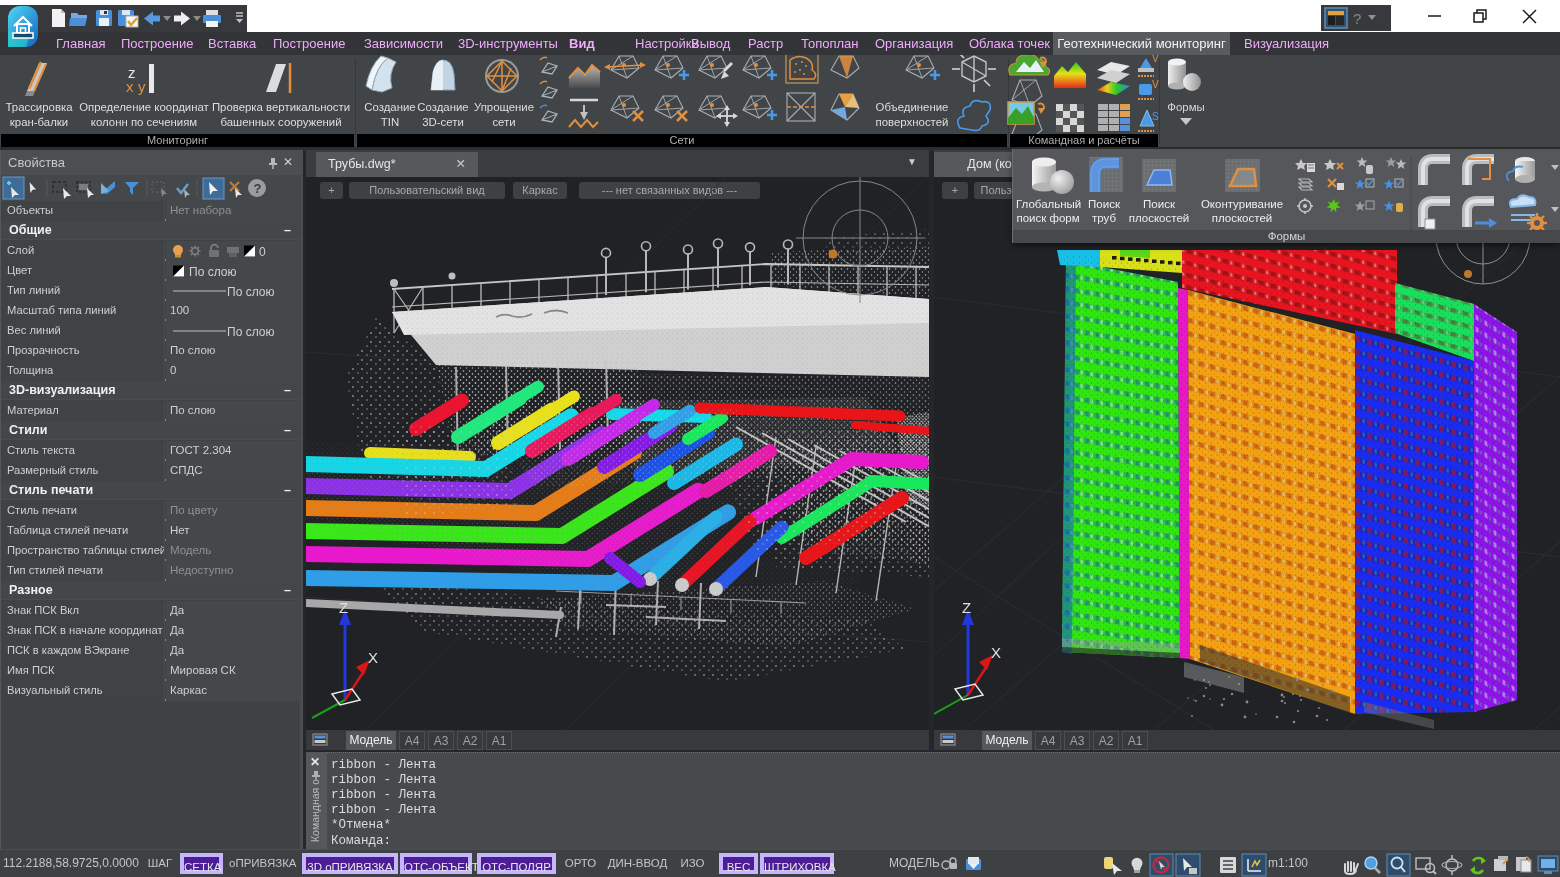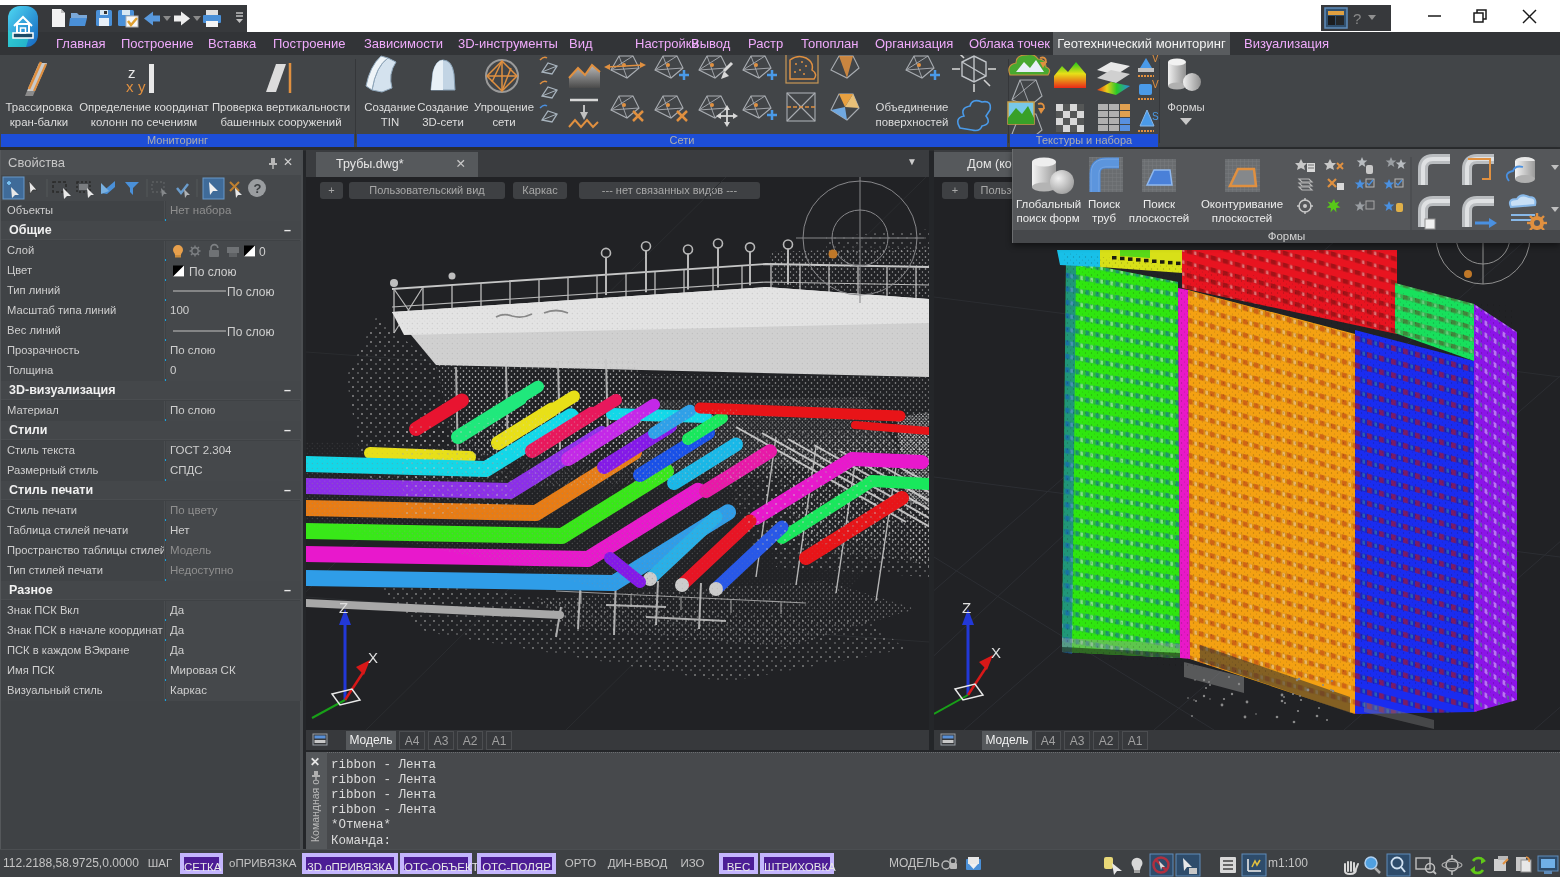--- a/index.html
+++ b/index.html
@@ -16,21 +16,21 @@
 
   
   #tabrow { left:0; top:32px; width:1560px; height:23px; background:#323437; }
   .rtab { position:absolute; top:0; height:23px; line-height:23px; color:#f0abfc; font-size:13px; }
   #tab-active { position:absolute; left:1053px; top:0; width:177px; height:23px; background:#595c5f; }
   #tab-active span { display:block; text-align:center; line-height:23px; color:#f2f2f2; font-size:13px; }
 
   
   #ribbon { left:0; top:55px; width:1560px; height:92px; background:#424548; }
   .rlabel { position:absolute; bottom:0; height:13px; line-height:13px; text-align:center;
-    color:#aeaeae; font-size:11px; background:#1d4ed8; z-index:3; }
+    color:#aeaeae; font-size:11px; background:#000000; z-index:3; }
   .rsep { position:absolute; top:4px; bottom:4px; width:1px; background:#35373a; }
   .big-lbl { position:absolute; text-align:center; color:#dedede; font-size:11.4px; line-height:15px; white-space:nowrap; }
 
   
   #props { left:0; top:150px; width:303px; height:699px; background:#3f4245; border-right:3px solid #4b4e51; border-left:1px solid #55585b; }
   #props-hdr { left:0; top:0px; width:300px; height:25px; background:#4c4f52; color:#c6c6c6; font-size:13px;
      line-height:25px; padding-left:7px; }
   #props-tools { left:0; top:25px; width:300px; height:26px; background:#45484b; }
   .prow { position:absolute; left:0; width:300px; height:20px; border-bottom:2px solid #0ea5e9; font-size:11.5px; white-space:nowrap; }
   .prow .lab { position:absolute; left:0; top:0; width:164px; height:20px; line-height:19px; padding-left:6px; font-size:11.2px; overflow:hidden;
@@ -135,39 +135,39 @@
 </g>
     </svg>
 
   <div class="abs" id="tabrow">
     <span class="rtab" style="left:56px;">Главная</span>
     <span class="rtab" style="left:121px;">Построение</span>
     <span class="rtab" style="left:208px;">Вставка</span>
     <span class="rtab" style="left:273px;">Построение</span>
     <span class="rtab" style="left:364px;">Зависимости</span>
     <span class="rtab" style="left:458px;">3D-инструменты</span>
-    <span class="rtab" style="left:569px;">Вид</span>
+    <span class="rtab" style="left:569px;font-weight:bold;">Вид</span>
     <span class="rtab" style="left:613px;margin-left:22px;">Настройки</span>
     <span class="rtab" style="left:691px;">Вывод</span>
     <span class="rtab" style="left:748px;">Растр</span>
     <span class="rtab" style="left:801px;">Топоплан</span>
     <span class="rtab" style="left:875px;">Организация</span>
     <span class="rtab" style="left:969px;">Облака точек</span>
     <div id="tab-active">
         <span>Геотехнический мониторинг</span>
       </div>
     <span class="rtab" style="left:1244px;">Визуализация</span>
   </div>
 
   <div class="abs" id="ribbon">
     <div class="rlabel" style="left:1px;width:353px;">Мониторинг</div>
     <div class="rsep" style="left:355px;"></div>
     <div class="rlabel" style="left:357px;width:650px;">Сети</div>
     <div class="rsep" style="left:1008px;"></div>
-    <div class="rlabel" style="left:1010px;width:148px;">Текстуры и набора</div>
+    <div class="rlabel" style="left:1010px;width:148px;">Командная и расчёты</div>
     <div class="rsep" style="left:1159px;"></div>
     <div class="big-lbl" style="left:0px;top:45px;width:78px;">Трассировка<br>кран-балки</div>
     <div class="big-lbl" style="left:78px;top:45px;width:132px;">Определение координат<br>колонн по сечениям</div>
     <div class="big-lbl" style="left:211px;top:45px;width:140px;">Проверка вертикальности<br>башенных сооружений</div>
     <div class="big-lbl" style="left:357px;top:45px;width:66px;">Создание<br>TIN</div>
     <div class="big-lbl" style="left:410px;top:45px;width:66px;">Создание<br>3D-сети</div>
     <div class="big-lbl" style="left:471px;top:45px;width:66px;">Упрощение<br>сети</div>
     <div class="big-lbl" style="left:858px;top:45px;width:108px;">Объединение<br>поверхностей</div>
     <div class="big-lbl" style="left:1164px;top:45px;width:44px;color:#d8d8d8;">Формы</div>
     <svg id="ribicons" style="position:absolute;left:0;top:0;" width="1560" height="92">
@@ -592,21 +592,21 @@
 <div class="prow" style="top:531px;">
           <span class="lab">Визуальный стиль</span>
           <span class="val">Каркас</span>
         </div>
 
 </div>
   </div>
 
   <div class="abs" id="vp1">
     <div class="vp-tabbar">
-      <div class="vp-tab" style="left:10px;width:162px;text-align:left;padding-left:20px;">Трубы.dwg*<span style="position:absolute;right:12px;color:#c8c8c8;">✕</span></div>
+      <div class="vp-tab" style="left:10px;width:162px;text-align:left;padding-left:12px;">Трубы.dwg*<span style="position:absolute;right:12px;color:#c8c8c8;">✕</span></div>
       <span style="position:absolute;right:12px;top:6px;color:#cccccc;font-size:10px;">▼</span>
     </div>
     <div class="vp-content" id="vp1c">
       <div class="vp-btn" style="left:14px;width:23px;">+</div>
       <div class="vp-btn" style="left:43px;width:156px;">Пользовательский вид</div>
       <div class="vp-btn" style="left:207px;width:54px;">Каркас</div>
       <div class="vp-btn" style="left:273px;width:181px;">--- нет связанных видов ---</div>
       <svg id="pipes" width="623" height="553" style="position:absolute;left:0;top:0;">
           <defs>
 <pattern id="pcd" width="3.5" height="3.5" patternUnits="userSpaceOnUse">

